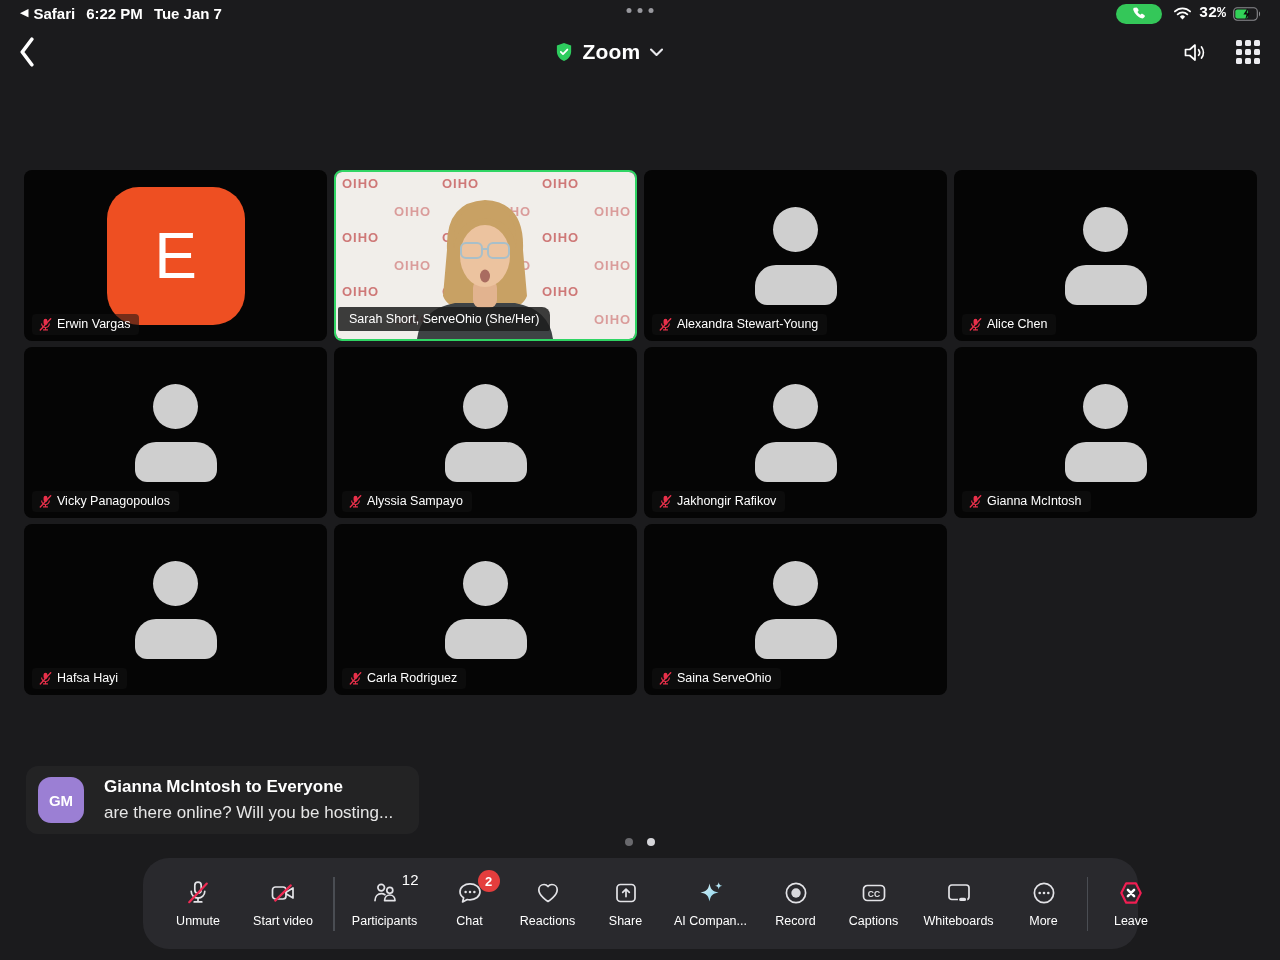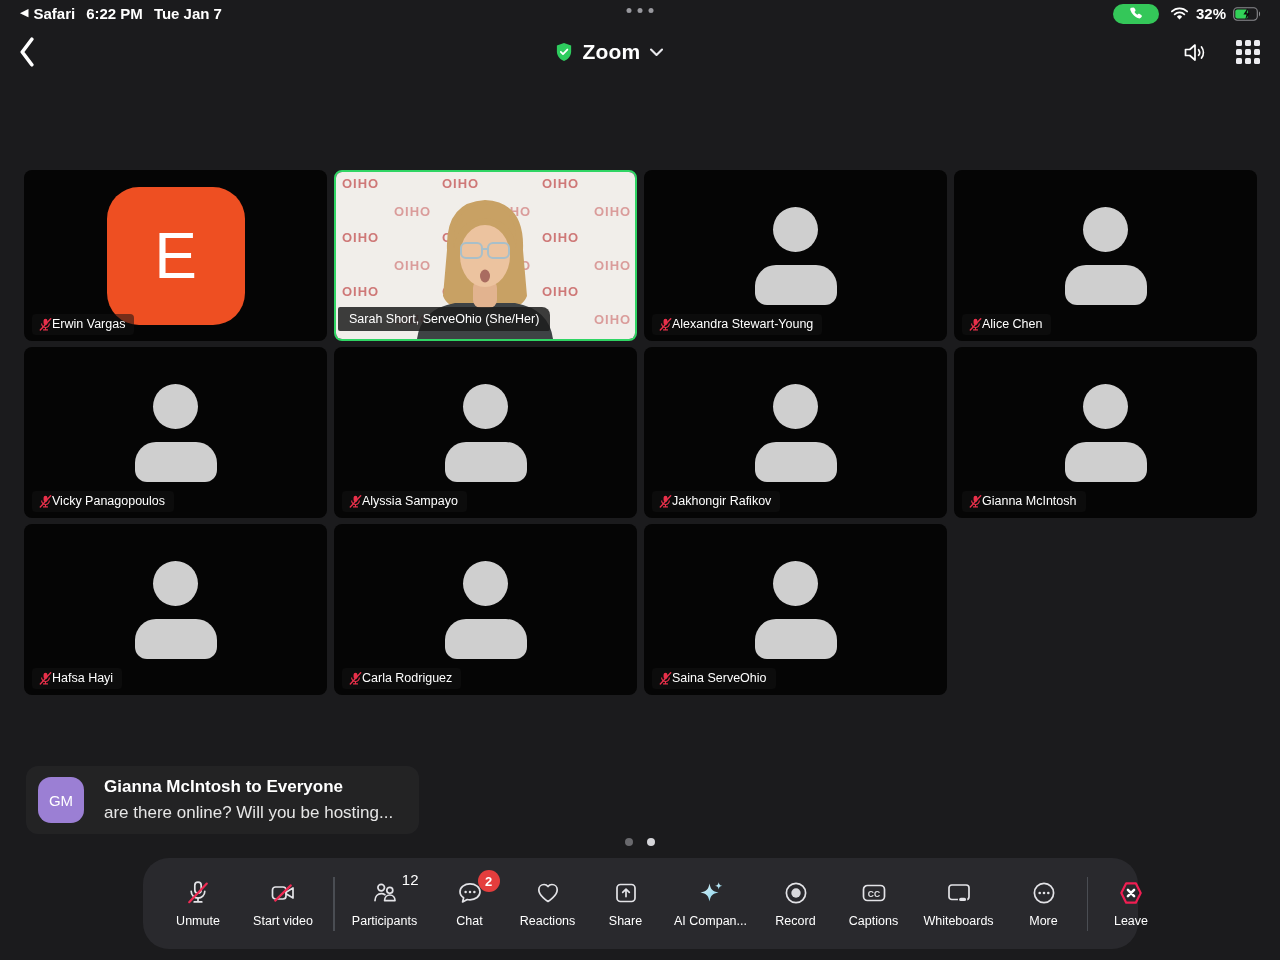--- a/index.html
+++ b/index.html
@@ -9,45 +9,45 @@
     font-family:"Liberation Sans","DejaVu Sans",sans-serif;
     color:#fff; position:relative; overflow:hidden;
   }
   
   .status-bar{position:absolute;top:0;left:0;right:0;height:24px;display:flex;justify-content:space-between;align-items:center;padding:3px 18px 0 20px;font-size:15px;font-weight:700;}
   .status-left{display:flex;align-items:center;gap:11px;}
   .ret{display:flex;align-items:center;gap:5px;}
   .back-tri{font-size:11px;transform:translateY(-1px);}
   .mt-dots{position:absolute;top:8px;left:50%;transform:translateX(-50%);display:flex;gap:6px;}
   .mt-dots i{width:5px;height:5px;border-radius:50%;background:#98989d;display:block;}
-  .status-right{display:flex;align-items:center;gap:7px;}
+  .status-right{display:flex;align-items:center;gap:7px;font-family:Liberation Mono, monospace;}
   .call-pill{width:46px;height:20px;border-radius:10px;display:flex;align-items:center;justify-content:center;margin-right:4px;}
   
   .nav-bar{position:absolute;top:24px;left:0;right:0;height:56px;}
   .nav-back{position:absolute;left:18px;top:10px;width:30px;height:36px;display:flex;align-items:center;}
   .nav-title{position:absolute;top:0;left:calc(50% - 31px);transform:translateX(-50%);height:56px;display:flex;align-items:center;gap:9px;}
   .nav-title .t{font-size:21px;font-weight:700;letter-spacing:.2px;}
   .nav-right{position:absolute;right:20px;top:0;height:56px;display:flex;align-items:center;gap:27px;}
   .apps-grid{display:grid;grid-template-columns:repeat(3,6px);grid-template-rows:repeat(3,6px);gap:3px;}
   .apps-grid i{background:#ececf0;border-radius:1.5px;display:block;}
   
   .grid{position:absolute;top:170px;left:24px;width:1233px;display:grid;grid-template-columns:repeat(4,303px);grid-auto-rows:171px;column-gap:7px;row-gap:6px;}
   .tile{position:relative;background:#050505;border-radius:8px;overflow:hidden;display:flex;align-items:center;justify-content:center;}
   .tile.active{border:2.5px solid #30d564;}
   .tile .vid{position:absolute;inset:0;width:100%;height:100%;}
   .letter-avatar{width:138px;height:138px;border-radius:32px;display:flex;align-items:center;justify-content:center;font-size:64px;font-weight:400;color:#fff;}
   .sil{display:flex;flex-direction:column;align-items:center;}
   .sil-head{width:45px;height:45px;border-radius:50%;background:#cfcfcf;}
   .sil-body{width:82px;height:40px;border-radius:21px 21px 12px 12px;background:#cfcfcf;margin-top:13px;}
-  .name-pill{position:absolute;left:8px;bottom:6px;display:flex;align-items:center;background:rgba(18,18,18,.55);border-radius:4px;padding:4px 9px 4px 7px;font-size:12.5px;line-height:1;white-space:nowrap;max-width:93%;}
+  .name-pill{position:absolute;left:8px;bottom:6px;display:flex;align-items:center;gap:5px;background:rgba(18,18,18,.55);border-radius:4px;padding:4px 9px 4px 7px;font-size:12.5px;line-height:1;white-space:nowrap;max-width:93%;}
   .tile.active .name-pill{left:2px;bottom:8px;background:rgba(28,28,28,.85);border-radius:2px 8px 2px 2px;padding:6px 11px;}
   .name-pill svg{flex:none;}
   
   .chat-preview{position:absolute;left:26px;top:766px;display:flex;align-items:center;gap:20px;padding:11px 26px 11px 12px;background:rgba(255,255,255,.035);border-radius:12px;}
-  .chat-avatar{width:46px;height:46px;border-radius:13px;display:flex;align-items:center;justify-content:center;font-size:15px;font-weight:400;color:#fff;}
+  .chat-avatar{width:46px;height:46px;border-radius:13px;display:flex;align-items:center;justify-content:center;font-size:15px;font-weight:700;color:#fff;}
   .chat-title{font-size:17px;font-weight:700;}
   .chat-msg{font-size:17px;font-weight:400;color:#e6e6e6;margin-top:6px;}
   
   .pager{position:absolute;top:838px;left:0;right:0;display:flex;justify-content:center;gap:14px;}
   .pager i{width:8px;height:8px;border-radius:50%;background:#69696d;display:block;}
   .pager i.on{background:#d5d5d9;}
   
   .toolbar{position:absolute;left:143px;top:858px;width:995px;height:91px;background:#29292d;border-radius:26px;display:flex;align-items:center;justify-content:space-between;padding:0 16px;}
   .tb-btn{position:relative;flex:none;width:78px;display:flex;flex-direction:column;align-items:center;cursor:pointer;}
   .tb-btn.wide{width:92px;}

